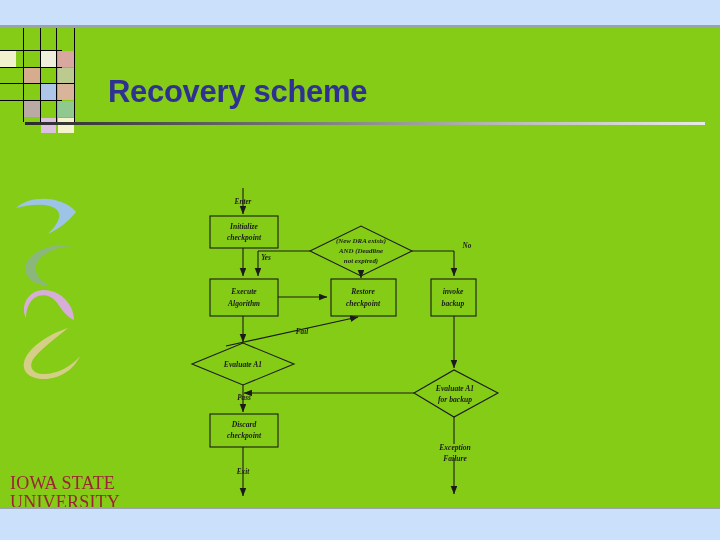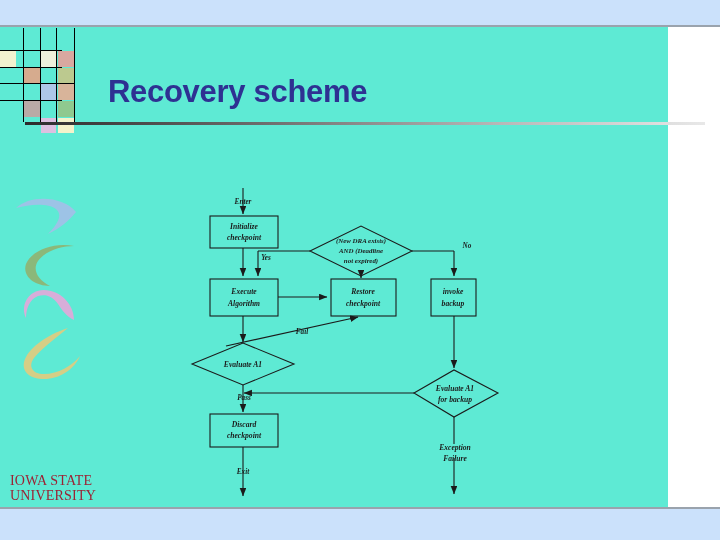--- a/index.html
+++ b/index.html
@@ -4,22 +4,22 @@
 <style>
   * { box-sizing: border-box; margin: 0; padding: 0; }
   html, body {
     width: 720px; height: 540px;
     font-family: "Liberation Sans", sans-serif;
     background: #ffffff;
     overflow: hidden;
   }
   #slide {
     position: relative;
-    width: 668px; height: 540px;
-    background: #5eead4;
+    width: 720px; height: 540px;
+    background: #84cc16;
   }
 
   
   .band-top {
     position: absolute; left: 0; top: 0;
     width: 720px; height: 27px;
     background: #cbe1fb;
     border-bottom: 2px solid #9aa3ad;
   }
   .band-bottom {
@@ -67,21 +67,21 @@
   
   .isu-mark {
     position: absolute;
     left: 10px; top: 474px;
     color: #9b2335;
     font-family: "Liberation Serif", serif;
     line-height: 1.04;
   }
   .isu-mark .l1, .isu-mark .l2 {
     display: block;
-    font-size: 14px;
+    font-size: 18px;
     letter-spacing: 0.2px;
   }
 
   
   .flow-wrap {
     position: absolute;
     left: 186px; top: 186px;
     width: 330px; height: 318px; font-weight: bold;
   }
   .flow-wrap svg { display: block; }

